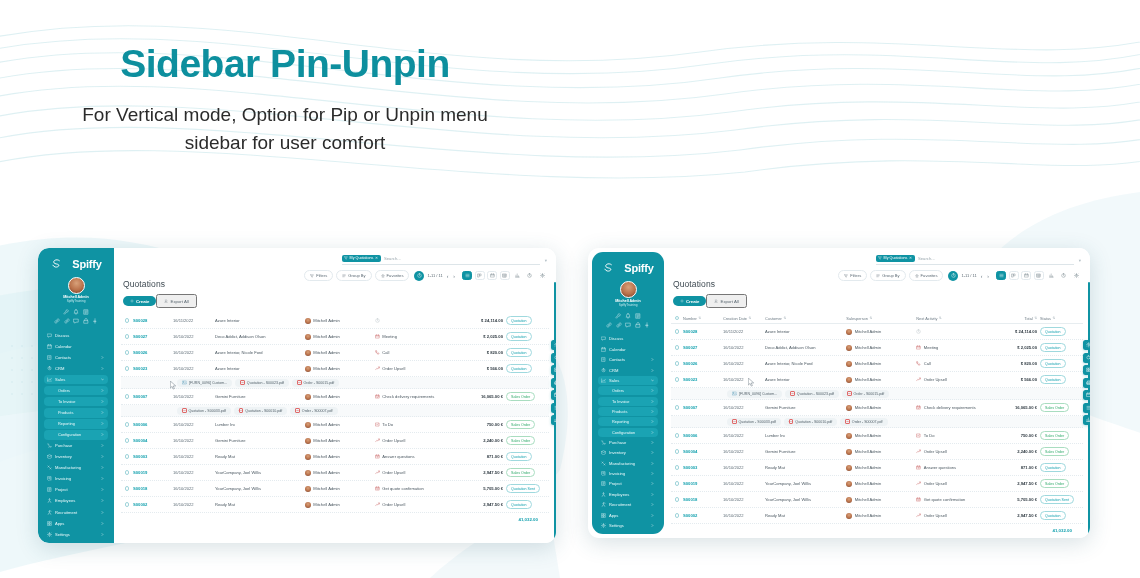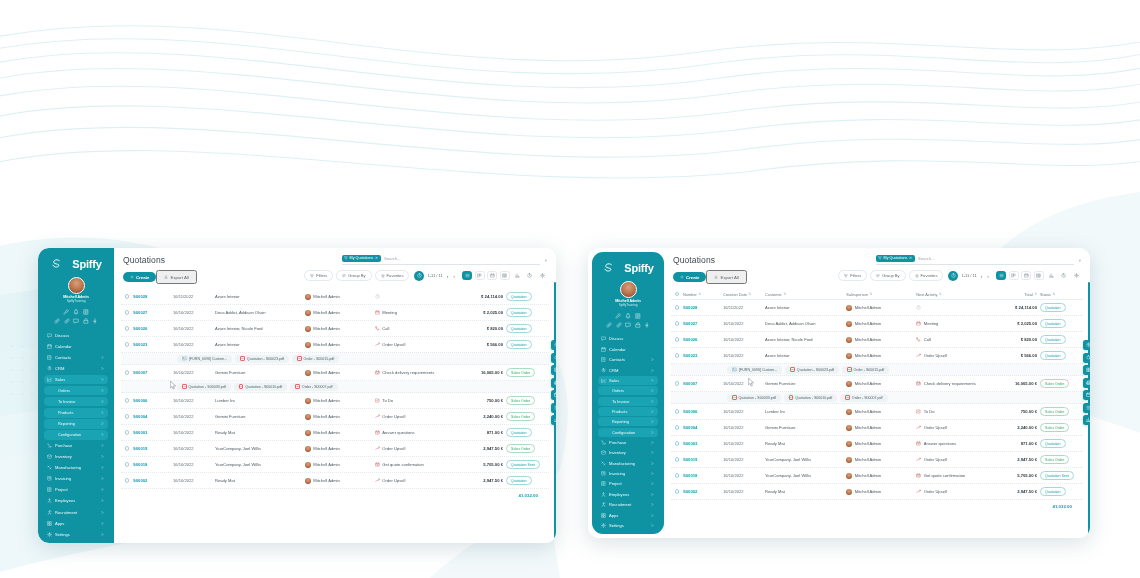--- a/index.html
+++ b/index.html
@@ -74,21 +74,21 @@
   .mitem .micon { width:5px; height:5px; flex:0 0 5px; color:#e6f7f9; display:block; }
   .mitem .mlabel { flex:1 1 auto; overflow:hidden; }
   .mitem .mchev { width:3px; height:3px; flex:0 0 3px; color:#d6f1f4; display:block; }
   .mitem.active { background:#1aa3b3; }
   .mitem.sub { background:#1aa3b3; padding-left:10px; font-size:3.9px; }
   .mitem.sub .mlabel { padding-left:0; }
 
   
   .pane { flex:1 1 auto; background:#ffffff; display:flex; flex-direction:column; position:relative; min-width:0; }
 
-  .pane-top { padding:7px 9px 0 9px; }
+  .pane-top { padding:7px 9px 0 9px;margin-top:24px; }
   .pane-title { font-size:8.5px; color:#3f4a52; letter-spacing:.1px; }
 
   .pane-ctrl { display:flex; align-items:center; margin-top:5px; }
   .btn-create {
     background:#0f93a3; color:#fff; font-size:4.3px; font-weight:bold;
     padding:2.6px 7px; border-radius:9px; display:flex; align-items:center; gap:2px;
     border:none;
   }
   .btn-export {
     color:#5a6872; font-size:4.3px; padding:2.6px 6px; display:flex; align-items:center; gap:2.2px;
@@ -249,20 +249,24 @@
     <circle cx="12" cy="382" r="1"></circle>
       <circle cx="22" cy="382" r="1"></circle>
       <circle cx="32" cy="382" r="1"></circle>
     <circle cx="12" cy="394" r="1"></circle>
       <circle cx="22" cy="394" r="1"></circle>
       <circle cx="32" cy="394" r="1"></circle>
   </g>
 </svg>
 
 <div class="headings">
+  <div class="head-col">
+    <div class="head-title">Sidebar Pin-Unpin</div>
+    <div class="head-sub">For Vertical mode, Option for Pip or Unpin menu sidebar for user comfort</div>
+  </div>
 </div>
 
 <div class="app-frame" id="app-left">
     <div class="sidebar">
       <div class="brand">
         <svg class="brand-mark" viewBox="0 0 16 16" fill="none" stroke="currentColor" stroke-width="1.25" stroke-linecap="round" stroke-linejoin="round">
           <path d="M12.5 3.5C11 2.2 8 2 6.2 3.2 4.4 4.4 4.6 6.6 6.6 7.4 8.6 8.2 11.4 8 11.8 9.6 12.2 11.2 9.4 12.6 7 12 5.6 11.6 4.4 10.7 3.8 9.6"></path>
         </svg>
         <span class="brand-text">Spiffy</span>
       </div>

